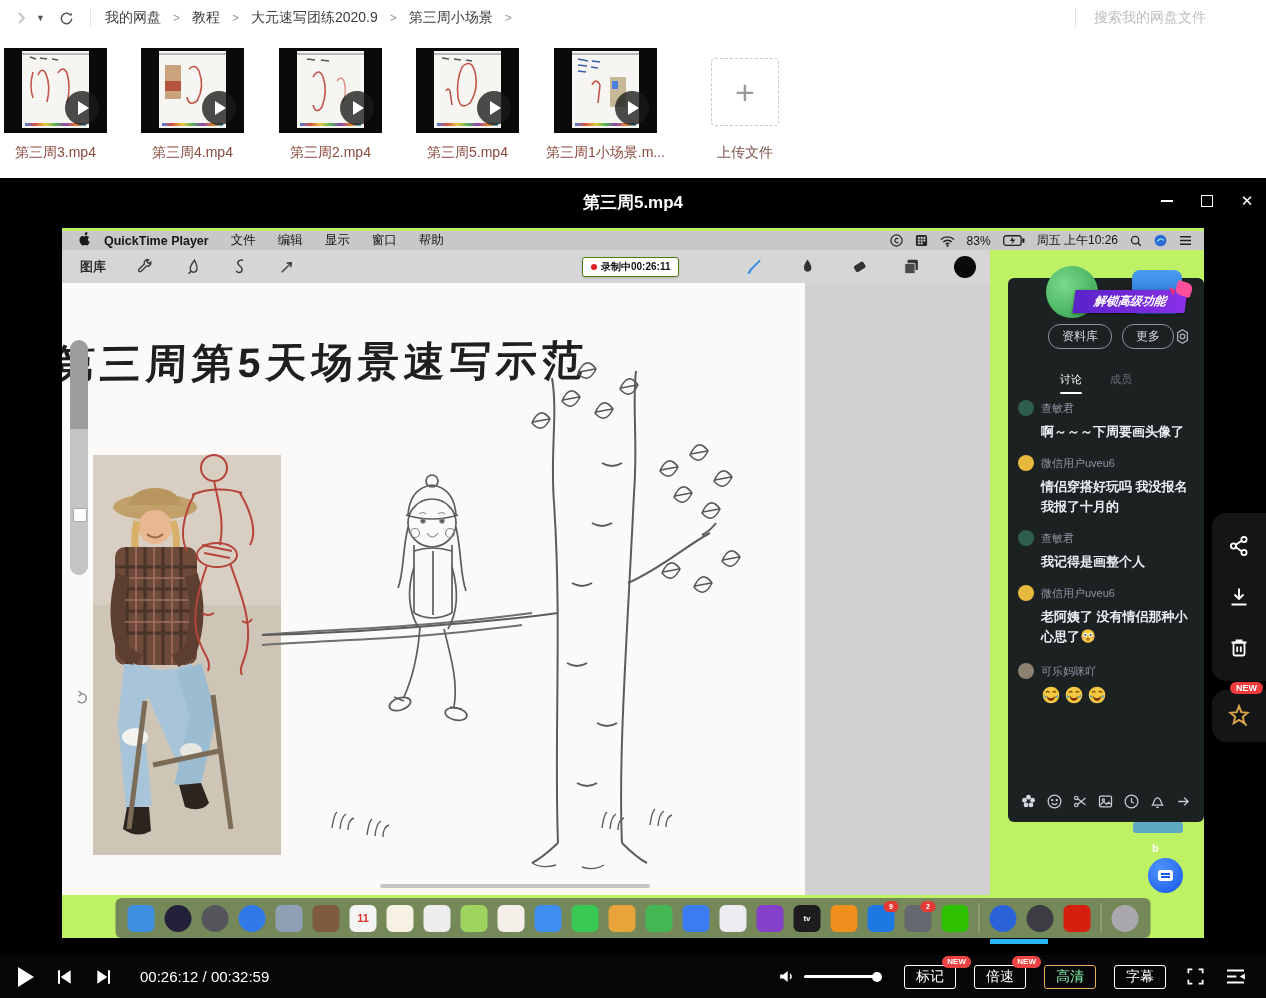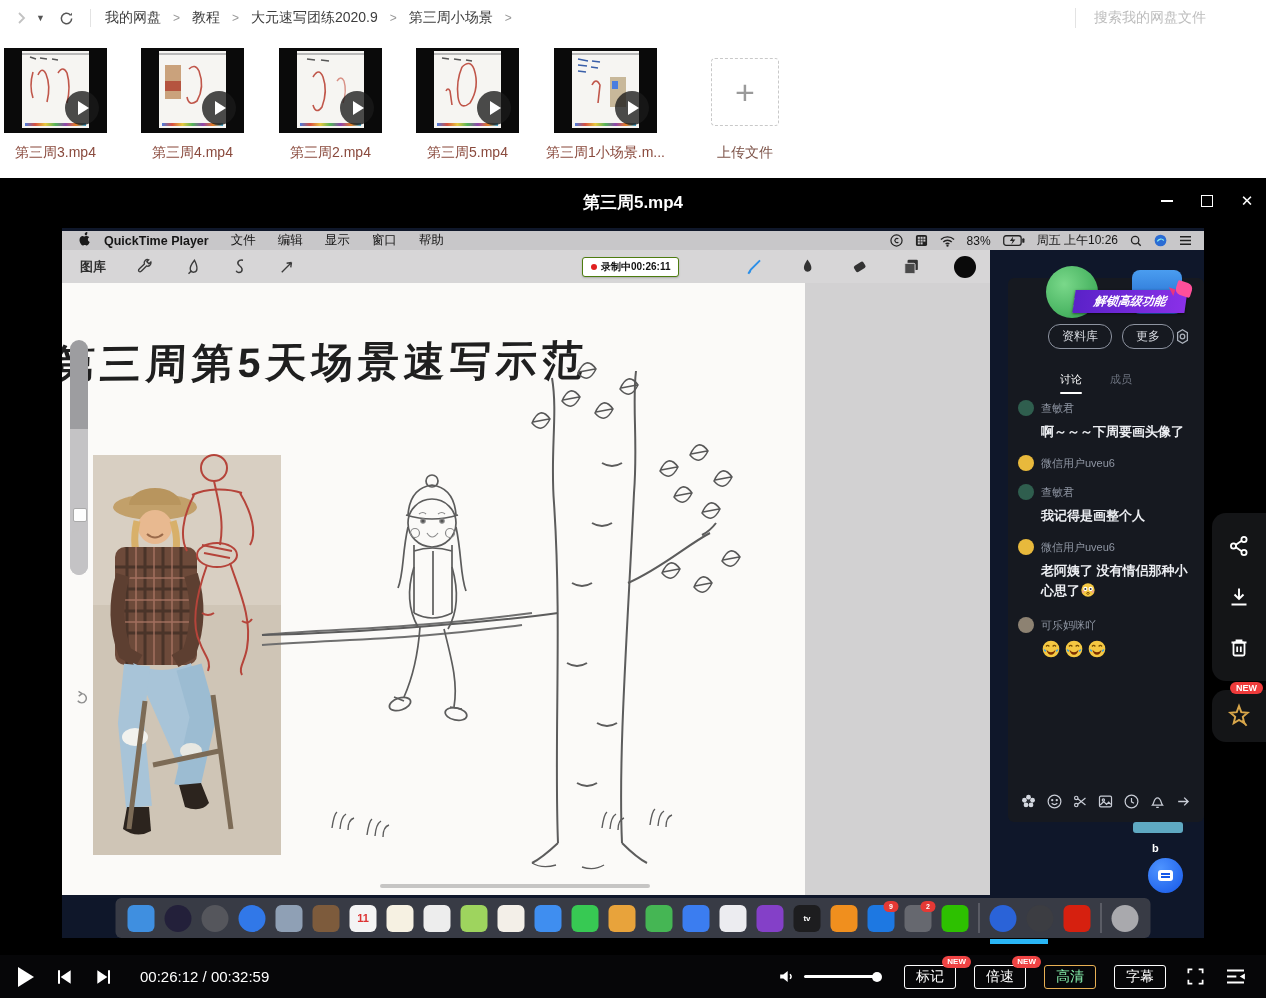--- a/index.html
+++ b/index.html
@@ -40,21 +40,21 @@
   .playerwin{position:absolute;left:0;top:178px;width:1266px;height:820px;background:#000;}
   .titlebar{position:absolute;left:0;top:0;width:100%;height:46px;background:#000;}
   .vtitle{position:absolute;left:0;right:0;top:13px;text-align:center;color:#fff;font-size:17px;font-weight:bold;}
   .winctrls{position:absolute;right:12px;top:0;height:46px;display:flex;align-items:center;gap:26px;}
   .wc{color:#fff;cursor:pointer;display:flex;align-items:center;justify-content:center;width:14px;height:14px;}
   .wc-min{width:12px;height:2px;background:#fff;}
   .wc-max{width:10px;height:10px;border:1.6px solid #fff;}
   .wc-close{font-size:15px;}
   .videoarea{position:absolute;left:0;top:46px;width:1266px;height:731px;background:#000;overflow:hidden;}
   
-  .macscreen{position:absolute;left:62px;top:4px;width:1142px;height:710px;background:#0f172a;}
+  .macscreen{position:absolute;left:62px;top:4px;width:1142px;height:710px;background:#bef264;}
   .menubar{position:absolute;left:0;top:3px;width:100%;height:19px;background:#c8c7c9;
      display:flex;align-items:center;font-size:12.5px;color:#161616;}
   .apple{margin-left:16px;}
   .mb-app{font-weight:bold;margin-left:14px;}
   .mb-item{margin-left:22px;}
   .mb-right{margin-left:auto;display:flex;align-items:center;gap:12px;margin-right:12px;font-size:12px;}
   .appwindow{position:absolute;left:0;top:22px;width:928px;height:645px;background:#d4d3d4;}
   .ptoolbar{position:absolute;left:0;top:0;width:100%;height:33px;background:#d7d6d7;border-bottom:1px solid #b9b9b9;
      display:flex;align-items:center;}
   .gallery{font-size:13px;color:#2e2e2e;margin-left:18px;font-weight:bold;}
@@ -593,20 +593,21 @@
                 <span class="avatar" style="background: rgb(47, 94, 78);"></span>
                 <span class="uname">查敏君</span>
               </div>
               <div class="mtext"><span>啊～～～下周要画头像了</span><span class="emojiwrap"></span></div>
             </div>
             <div class="msg">
               <div class="msg-head">
                 <span class="avatar" style="background: rgb(232, 185, 60);"></span>
                 <span class="uname">微信用户uveu6</span>
               </div>
+              <div class="mtext"><span>情侣穿搭好玩吗 我没报名 我报了十月的</span><span class="emojiwrap"></span></div>
             </div>
             <div class="msg">
               <div class="msg-head">
                 <span class="avatar" style="background: rgb(47, 94, 78);"></span>
                 <span class="uname">查敏君</span>
               </div>
               <div class="mtext"><span>我记得是画整个人</span><span class="emojiwrap"></span></div>
             </div>
             <div class="msg">
               <div class="msg-head">

